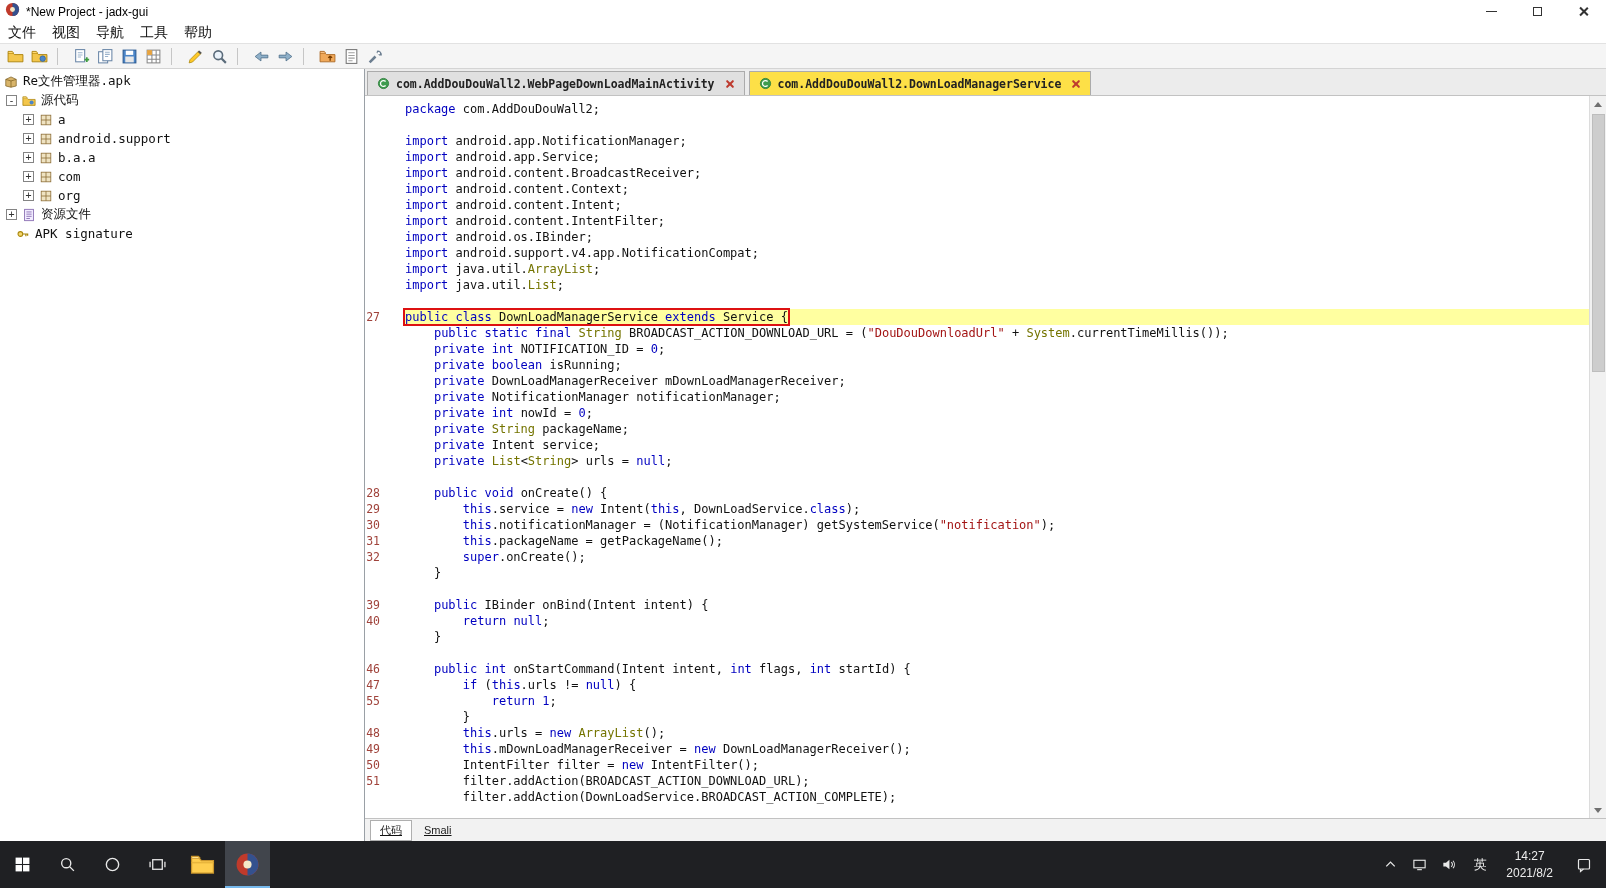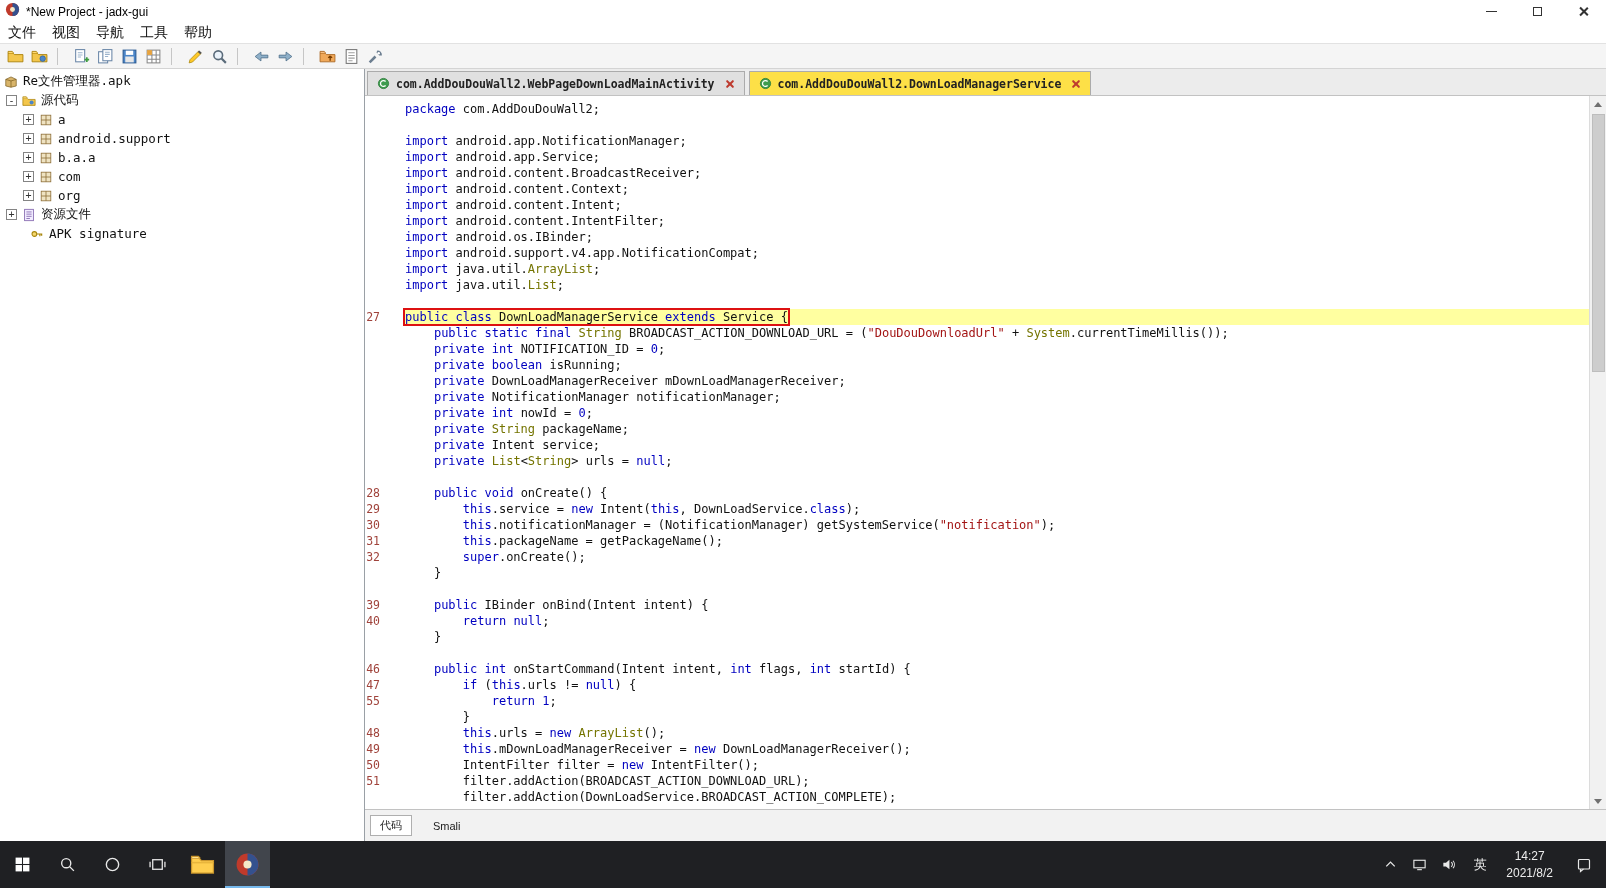--- a/index.html
+++ b/index.html
@@ -62,21 +62,21 @@
 .tok-n{color:var(--c-number,#0000C0);}
 
 .vscroll{width:17px;flex:none;background:#F1F1F1;border-left:1px solid #DCDCDC;display:flex;flex-direction:column;align-items:center;}
 .sarrow{height:16px;width:100%;display:flex;align-items:center;justify-content:center;}
 .tri{width:0;height:0;border-left:4px solid transparent;border-right:4px solid transparent;}
 .sarrow.up .tri{border-bottom:5px solid #707070;}
 .sarrow.down .tri{border-top:5px solid #707070;}
 .sthumb{width:13px;height:258px;margin-top:2px;background:#CDCDCD;border:1px solid #BDBDBD;}
 .sarrow.down{margin-top:auto;}
 
-.bottomstrip{height:32px;flex:none;background:#F2F2F2;border-top:1px solid #C2C2C2;display:flex;align-items:center;padding-left:5px;gap:12px;}
+.bottomstrip{height:23px;flex:none;background:#F2F2F2;border-top:1px solid #C2C2C2;display:flex;align-items:center;padding-left:5px;gap:3px;text-decoration:underline;}
 .btab{font-size:11px;padding:2px 9px;color:#222;}
 .btab.active{background:#fff;border:1px solid #AFAFAF;}
 
 
 .taskbar{height:47px;flex:none;background:#1F2023;display:flex;align-items:stretch;color:#EDEDED;}
 .taskbar-apps{display:flex;align-items:stretch;}
 .tk-btn{width:45px;display:flex;align-items:center;justify-content:center;}
 .tk-btn.active{background:#41454C;box-shadow:inset 0 -2px 0 #76B9ED;}
 .tray{margin-left:auto;display:flex;align-items:center;}
 .tray-icons{display:flex;align-items:center;height:100%;}
@@ -324,21 +324,21 @@
           <div class="tree-row" style="padding-left: 6px;">
             <span class="expander">+</span>
             <span class="icn">
               <svg viewBox="0 0 16 16">
                 <rect x="3" y="1.5" width="10" height="13" fill="#F2EDFF" stroke="#7A5CA8" stroke-width=".9"></rect>
                 <path d="M5 4.5h6M5 7h6M5 9.5h6M5 12h4" stroke="#7A5CA8" stroke-width=".9"></path>
               </svg>
             </span>
             <span class="tree-label">资源文件</span>
           </div>
-          <div class="tree-row" style="padding-left: 14px; text-align: right;">
+          <div class="tree-row" style="padding-left: 0; text-align: right;">
             <span class="expander-spacer"></span>
             <span class="icn">
               <svg viewBox="0 0 16 16">
                 <circle cx="5" cy="8" r="2.7" fill="#F5D76E" stroke="#A8860B" stroke-width="1.2"></circle>
                 <path d="M7.7 8H14M11.3 8v2.6M13.3 8v2" stroke="#A8860B" stroke-width="1.4"></path>
               </svg>
             </span>
             <span class="tree-label">APK signature</span>
           </div>
         </div>

